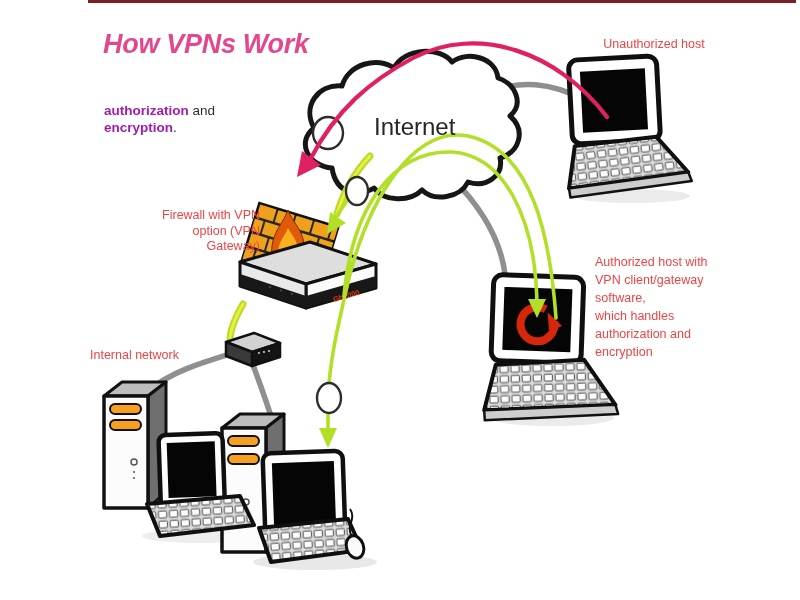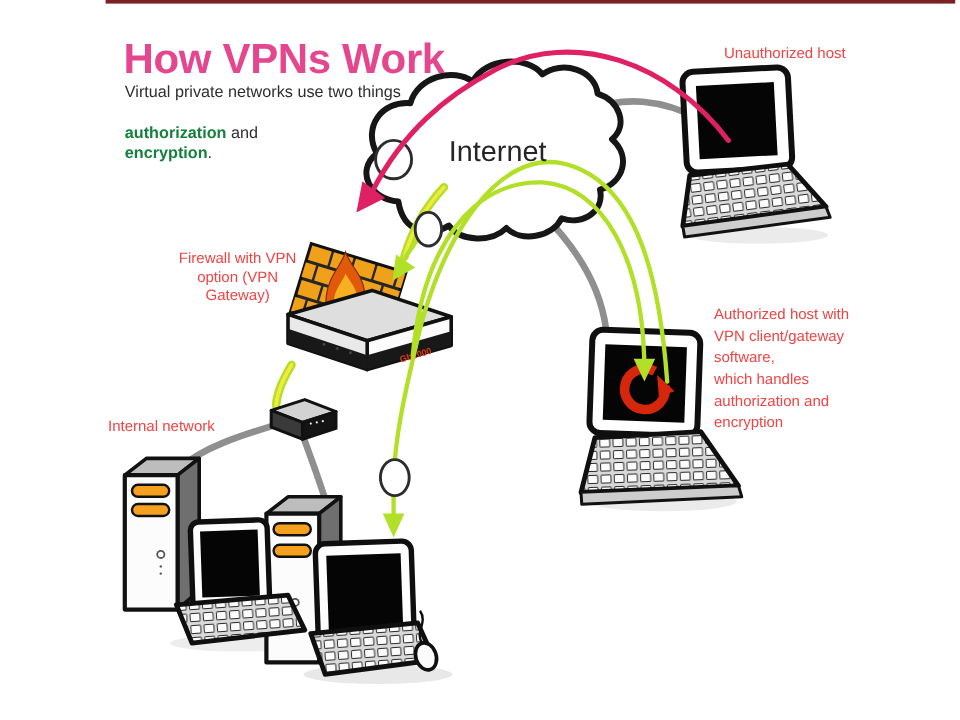--- a/index.html
+++ b/index.html
@@ -1,26 +1,26 @@
 <!DOCTYPE html>
 <html><head>
 <meta charset="utf-8">
 <style>
   html,body{margin:0;padding:0;background:#fff;}
   .stage{position:relative;width:800px;height:600px;background:#ffffff;overflow:hidden;
          font-family:"Liberation Sans",sans-serif;}
   .topline{position:absolute;left:88px;top:0;width:708px;height:3px;background:#7b2125;}
   svg{position:absolute;left:0;top:0;}
   .lbl{position:absolute;color:#ef4444;font-size:12.5px;line-height:1.25;}
-  .title{left:103px;top:28px;font-size:35px;font-weight:bold;color:#e5478e;letter-spacing:-0.3px;}
+  .title{left:103px;top:28px;font-size:27px;font-weight:bold;color:#e5478e;letter-spacing:-0.3px;font-style:italic;}
   .intro{left:104px;top:68px;width:260px;font-size:13.5px;line-height:17px;color:#2e2e2e;}
-  .intro b{color:#15803d;}
+  .intro b{color:#a21caf;}
   .unauth{left:588px;top:37px;width:132px;text-align:center;}
   .internet{left:374px;top:112px;font-size:24px;color:#262626;}
-  .firewall{left:136px;top:208px;width:124px;text-align:center;white-space:pre-line;}
+  .firewall{left:136px;top:208px;width:124px;text-align:right;white-space:pre-line;}
   .internal{left:90px;top:348px;}
   .auth{left:595px;top:253px;width:132px;line-height:18px;white-space:pre-line;}
   .grayCable{fill:none;stroke:#8f8f8f;stroke-width:5.5;stroke-linecap:round;}
   .greenArc{fill:none;stroke:#b2df27;stroke-width:3.6;stroke-linecap:round;}
   .greenHead{fill:#b2df27;stroke:none;}
   .pinkArrow{fill:none;stroke:#df2063;stroke-width:4.2;stroke-linecap:round;}
   .pinkHead{fill:#df2063;}
   .node{fill:#fff;stroke:#2d2d2d;stroke-width:2.4;}
   .yOut{fill:none;stroke:#b2df27;stroke-width:7;stroke-linecap:round;}
   .yIn{fill:none;stroke:#f2ea3e;stroke-width:3;stroke-linecap:round;}
@@ -204,21 +204,21 @@
 
     <g>
       <path class="pinkArrow" d="M 607,117 C 558,52 478,24 413,58 C 370,81 336,110 311,158"></path>
       <polygon class="pinkHead" points="297,177 321,165 302,151"></polygon>
     </g>
   </svg>
 
   <div class="lbl title">How VPNs Work</div>
 
   <div class="lbl intro">
-    <span>Virtual private networks use two things</span><br>
+    <br>
     <br>
     <b>authorization</b><span> and</span><br>
     <b>encryption</b><span>.</span>
   </div>
 
   <div class="lbl unauth">Unauthorized host</div>
   <div class="lbl internet">Internet</div>
   <div class="lbl firewall">Firewall with VPN
 option (VPN Gateway)</div>
   <div class="lbl internal">Internal network</div>

